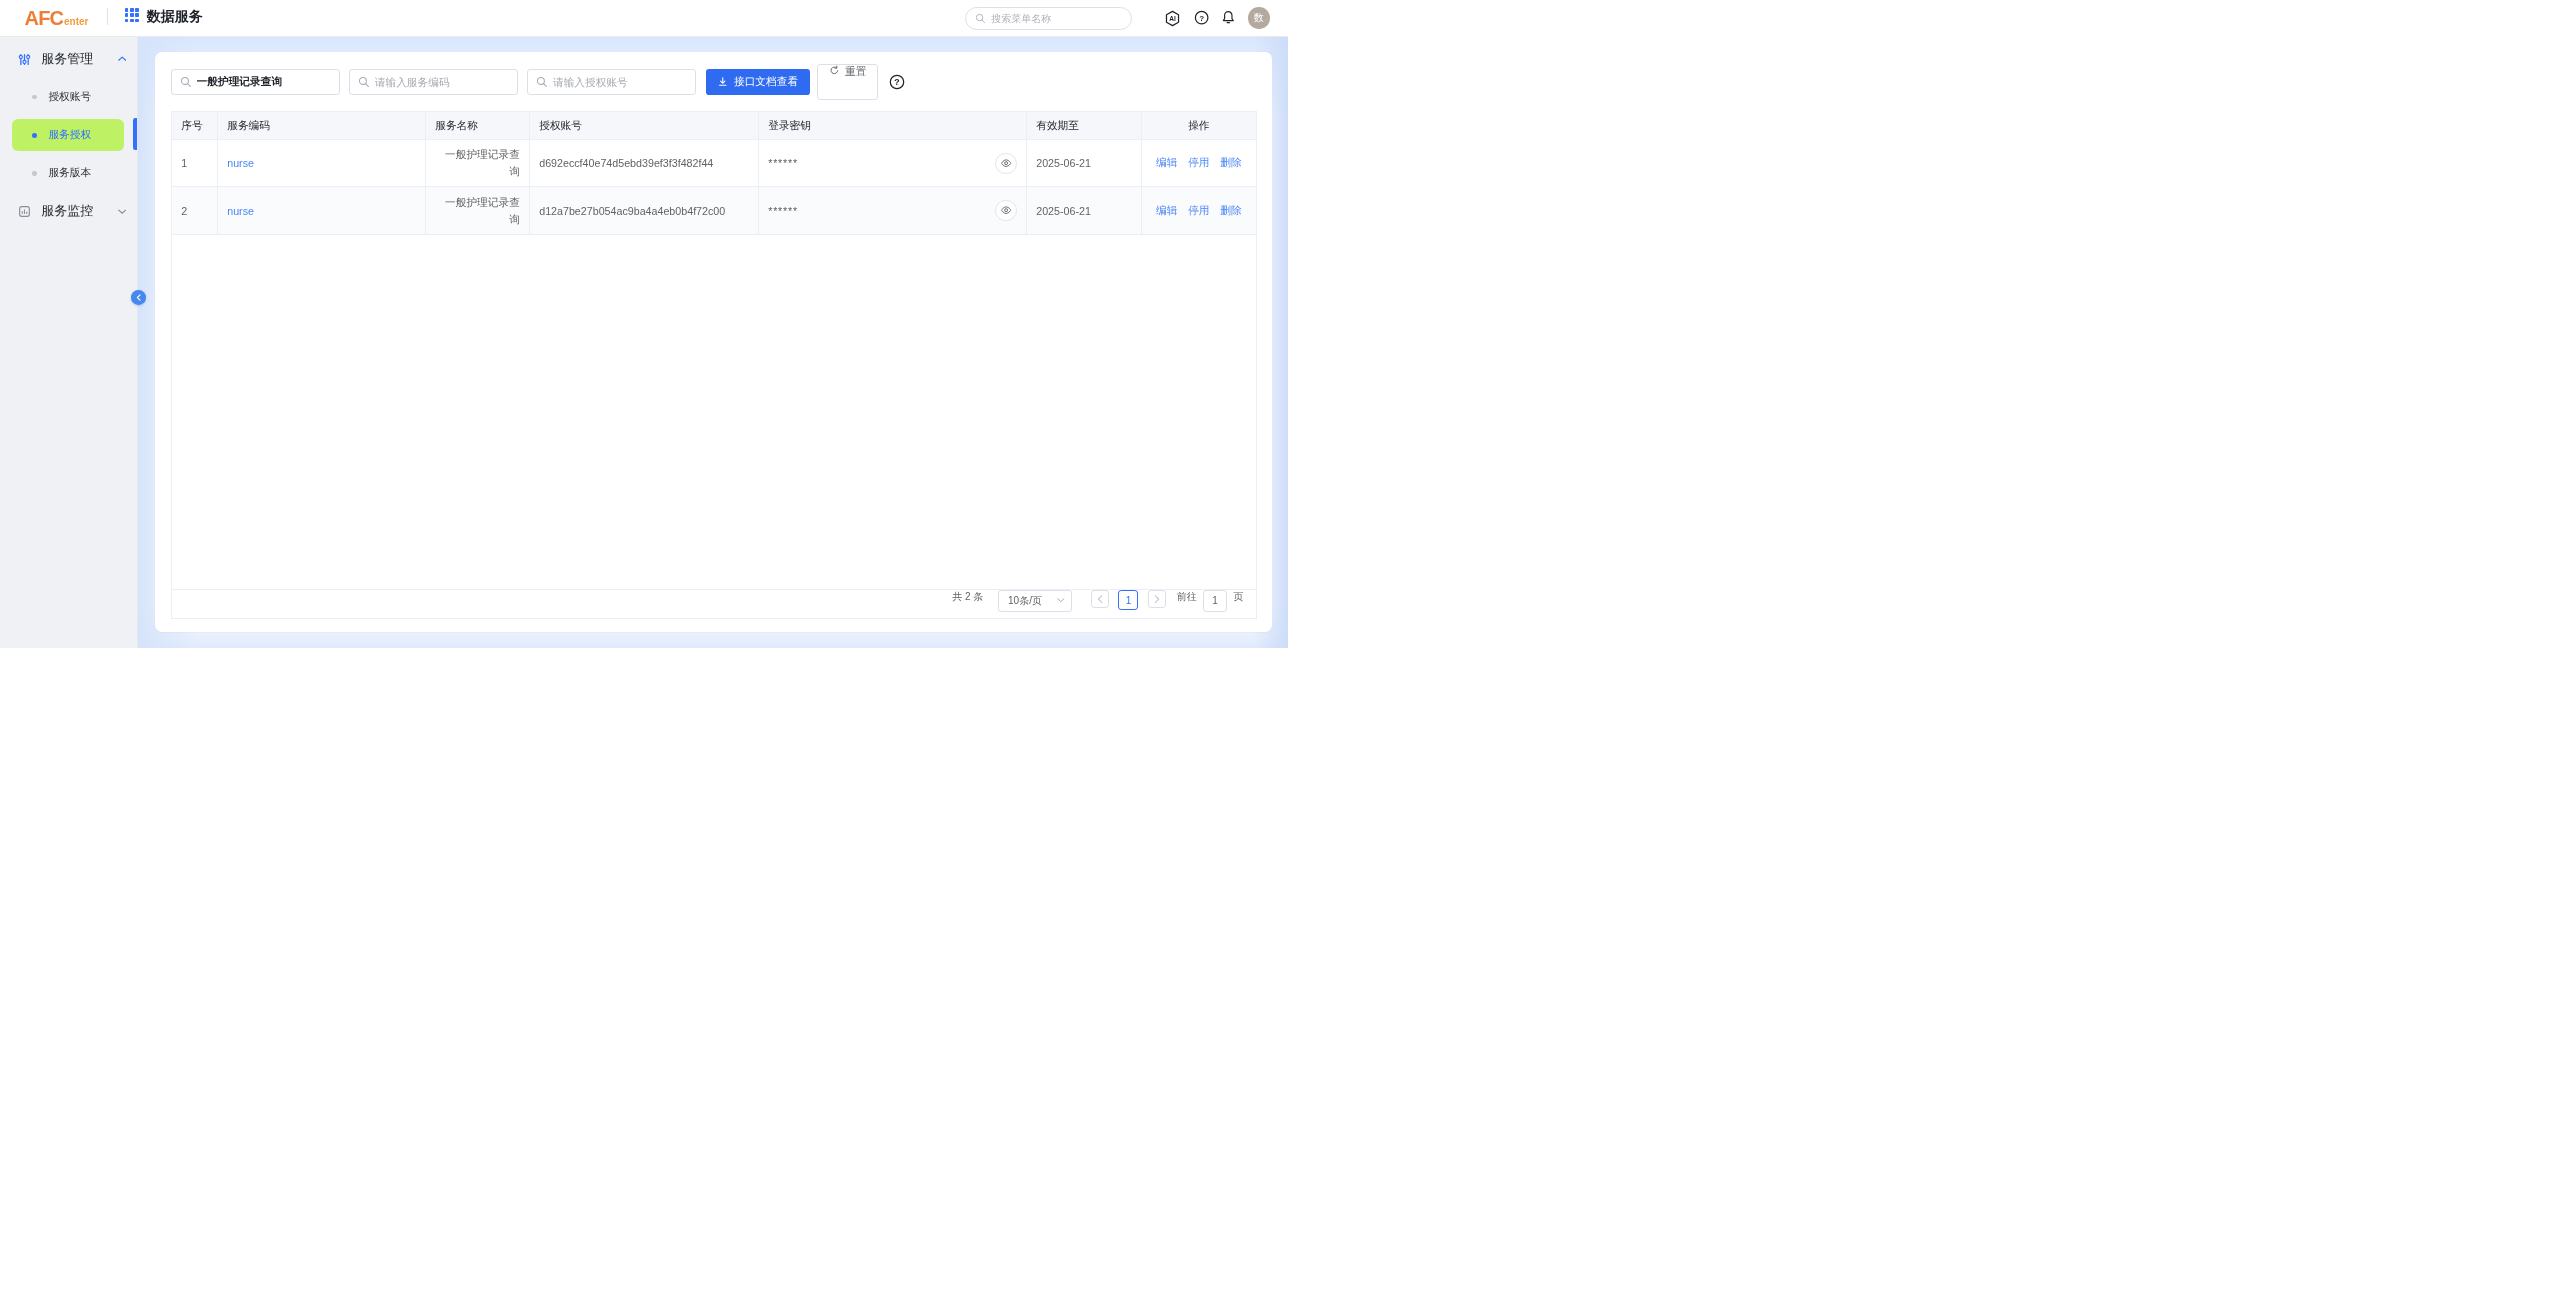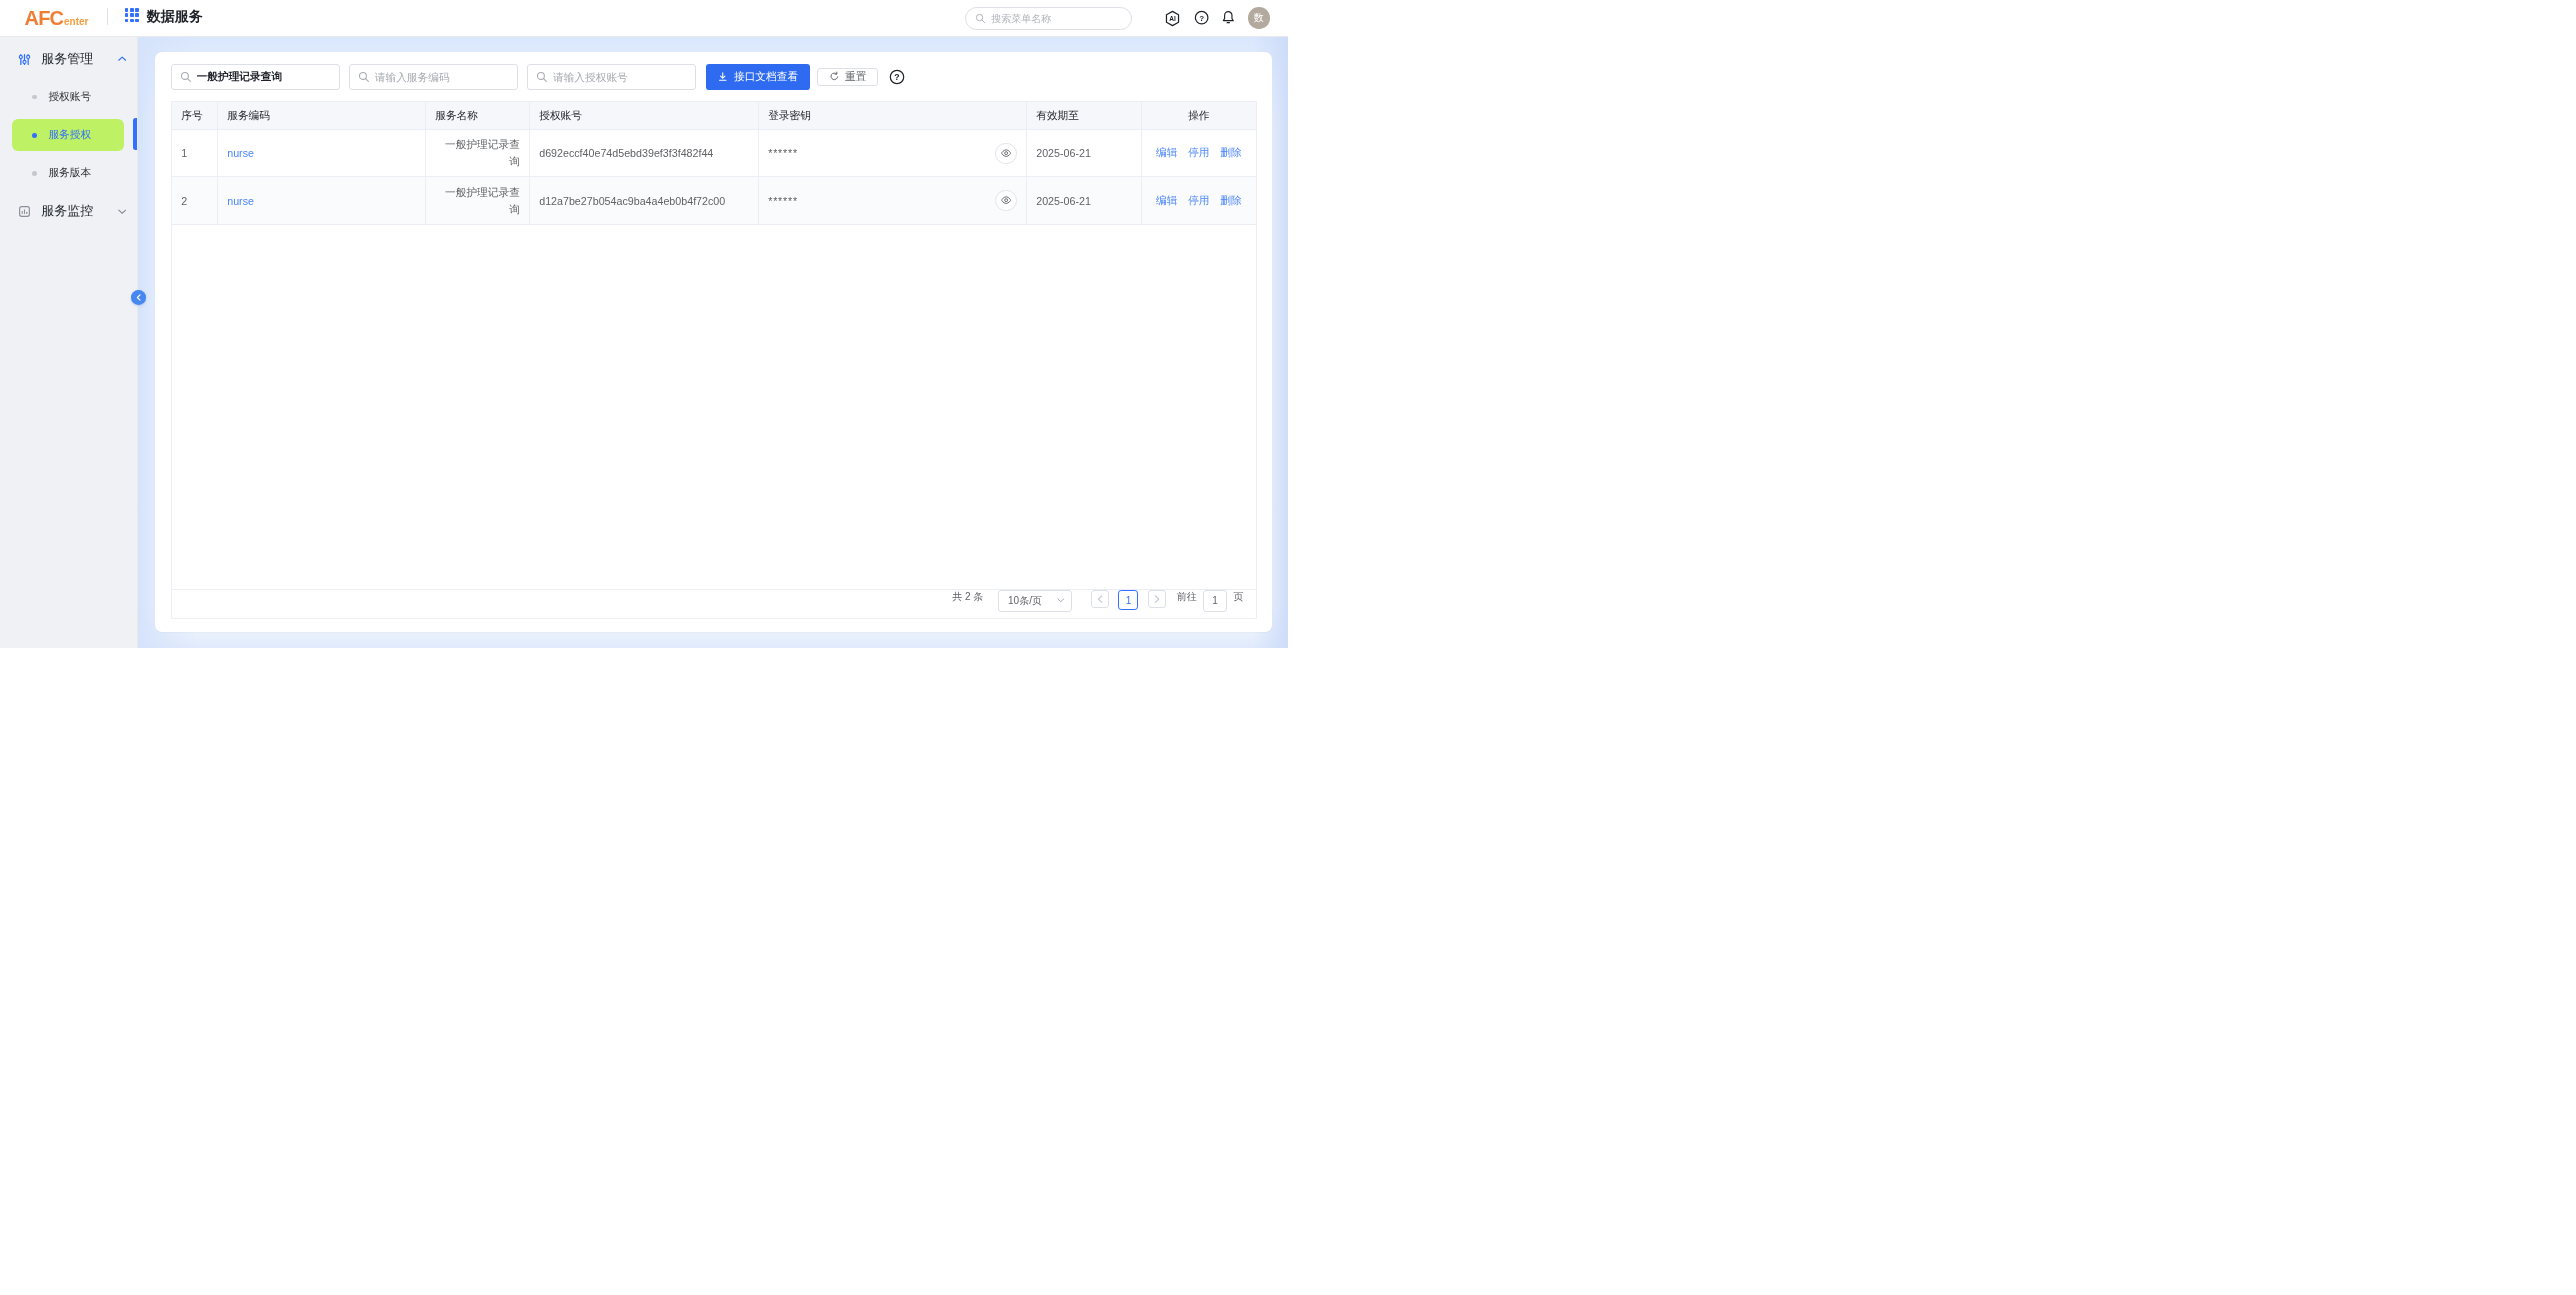--- a/index.html
+++ b/index.html
@@ -51,21 +51,21 @@
   }
   .card { height:100%; background:#fff; border-radius:7px; padding:11.5px 15.3px 13px 16px; display:flex; flex-direction:column; box-shadow:0 0.8px 1.5px rgba(31,35,41,.03); }
 
   
   .filter-bar { display:flex; align-items:center; margin-bottom:11.5px; flex:none; }
   .f-input { width:169px; height:26px; border:0.8px solid #dcdfe6; border-radius:3.1px; background:#fff; display:flex; align-items:center; padding:0 7.7px; margin-right:9.2px; }
   .f-input input { border:none; outline:none; flex:1; min-width:0; font-size:10.7px; margin-left:5.4px; background:transparent; font-family:inherit; }
   .f-input input::placeholder { color:#a8abb2; }
   .f-input input.has-value { color:#1f2329; font-weight:600; }
   .btn-primary { height:26px; padding:0 11.5px; background:#2e6bf0; border:none; border-radius:3.1px; color:#fff; font-size:10.7px; display:flex; align-items:center; gap:5.4px; cursor:pointer; font-family:inherit; }
-  .btn-reset { height:18px; padding:0 10.7px; background:#fff; border:0.8px solid #dcdfe6; border-radius:3.1px; color:#606266; font-size:10.7px; display:flex; align-items:center; gap:5.4px; margin-left:7.7px; cursor:pointer; font-family:inherit; }
+  .btn-reset { height:36px; padding:0 10.7px; background:#fff; border:0.8px solid #dcdfe6; border-radius:3.1px; color:#606266; font-size:10.7px; display:flex; gap:5.4px; margin-left:7.7px; cursor:pointer; font-family:inherit; }
   .help-circle { margin-left:10.7px; display:flex; align-items:center; cursor:pointer; }
 
   
   .table-wrap { flex:1; border:0.8px solid #ebeef5; display:flex; flex-direction:column; min-height:0; }
   .t-grid { display:grid; grid-template-columns:46px 208px 104px 229px 268px 115px 1fr;text-align:right; }
   .cell { display:flex; align-items:center; padding:0 9.2px; border-right:0.8px solid #ebeef5; font-size:10.7px; min-width:0; }
   .cell:last-child { border-right:none; }
   .t-head .cell { height:28px; background:#f6f7fa; color:#24292f; font-weight:500; border-bottom:0.8px solid #ebeef5; }
   .t-head .cell.c-op { justify-content:center; }
   .t-row .cell { min-height:45px; border-bottom:0.8px solid #ebeef5; color:#606266; }

